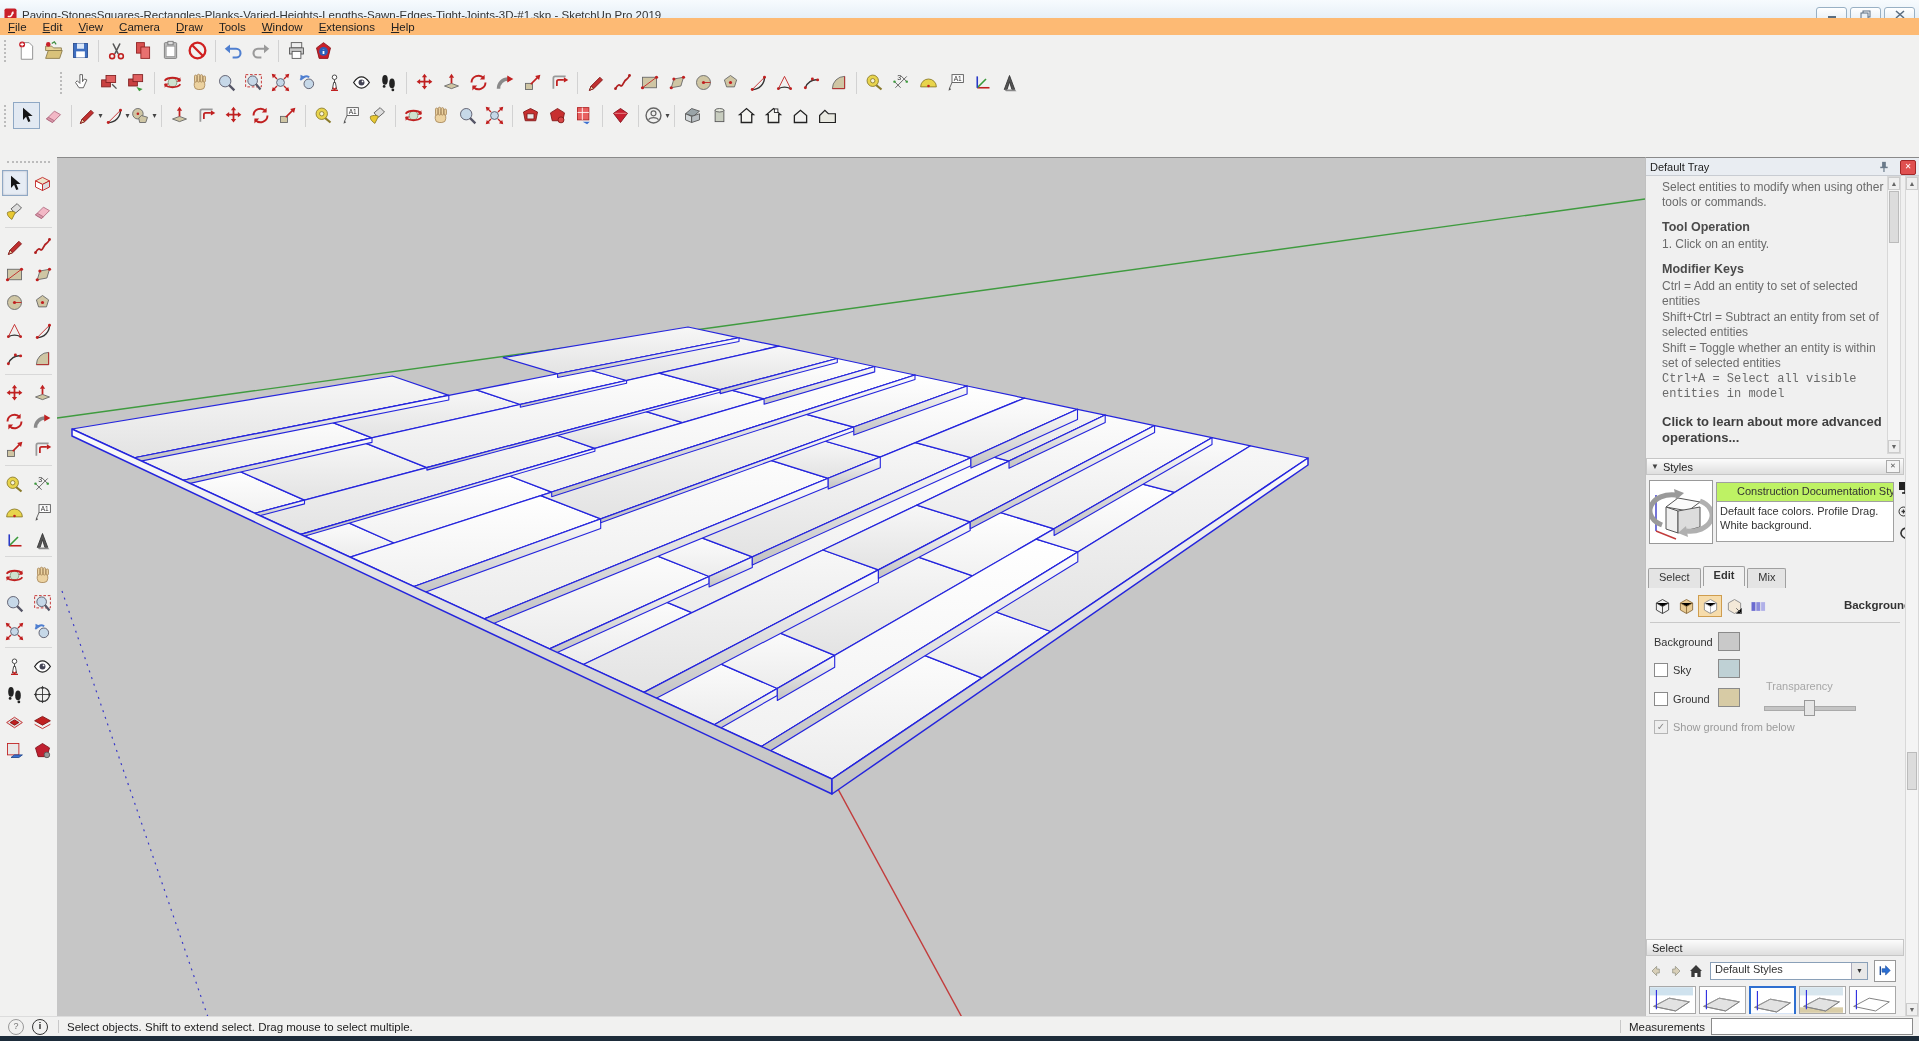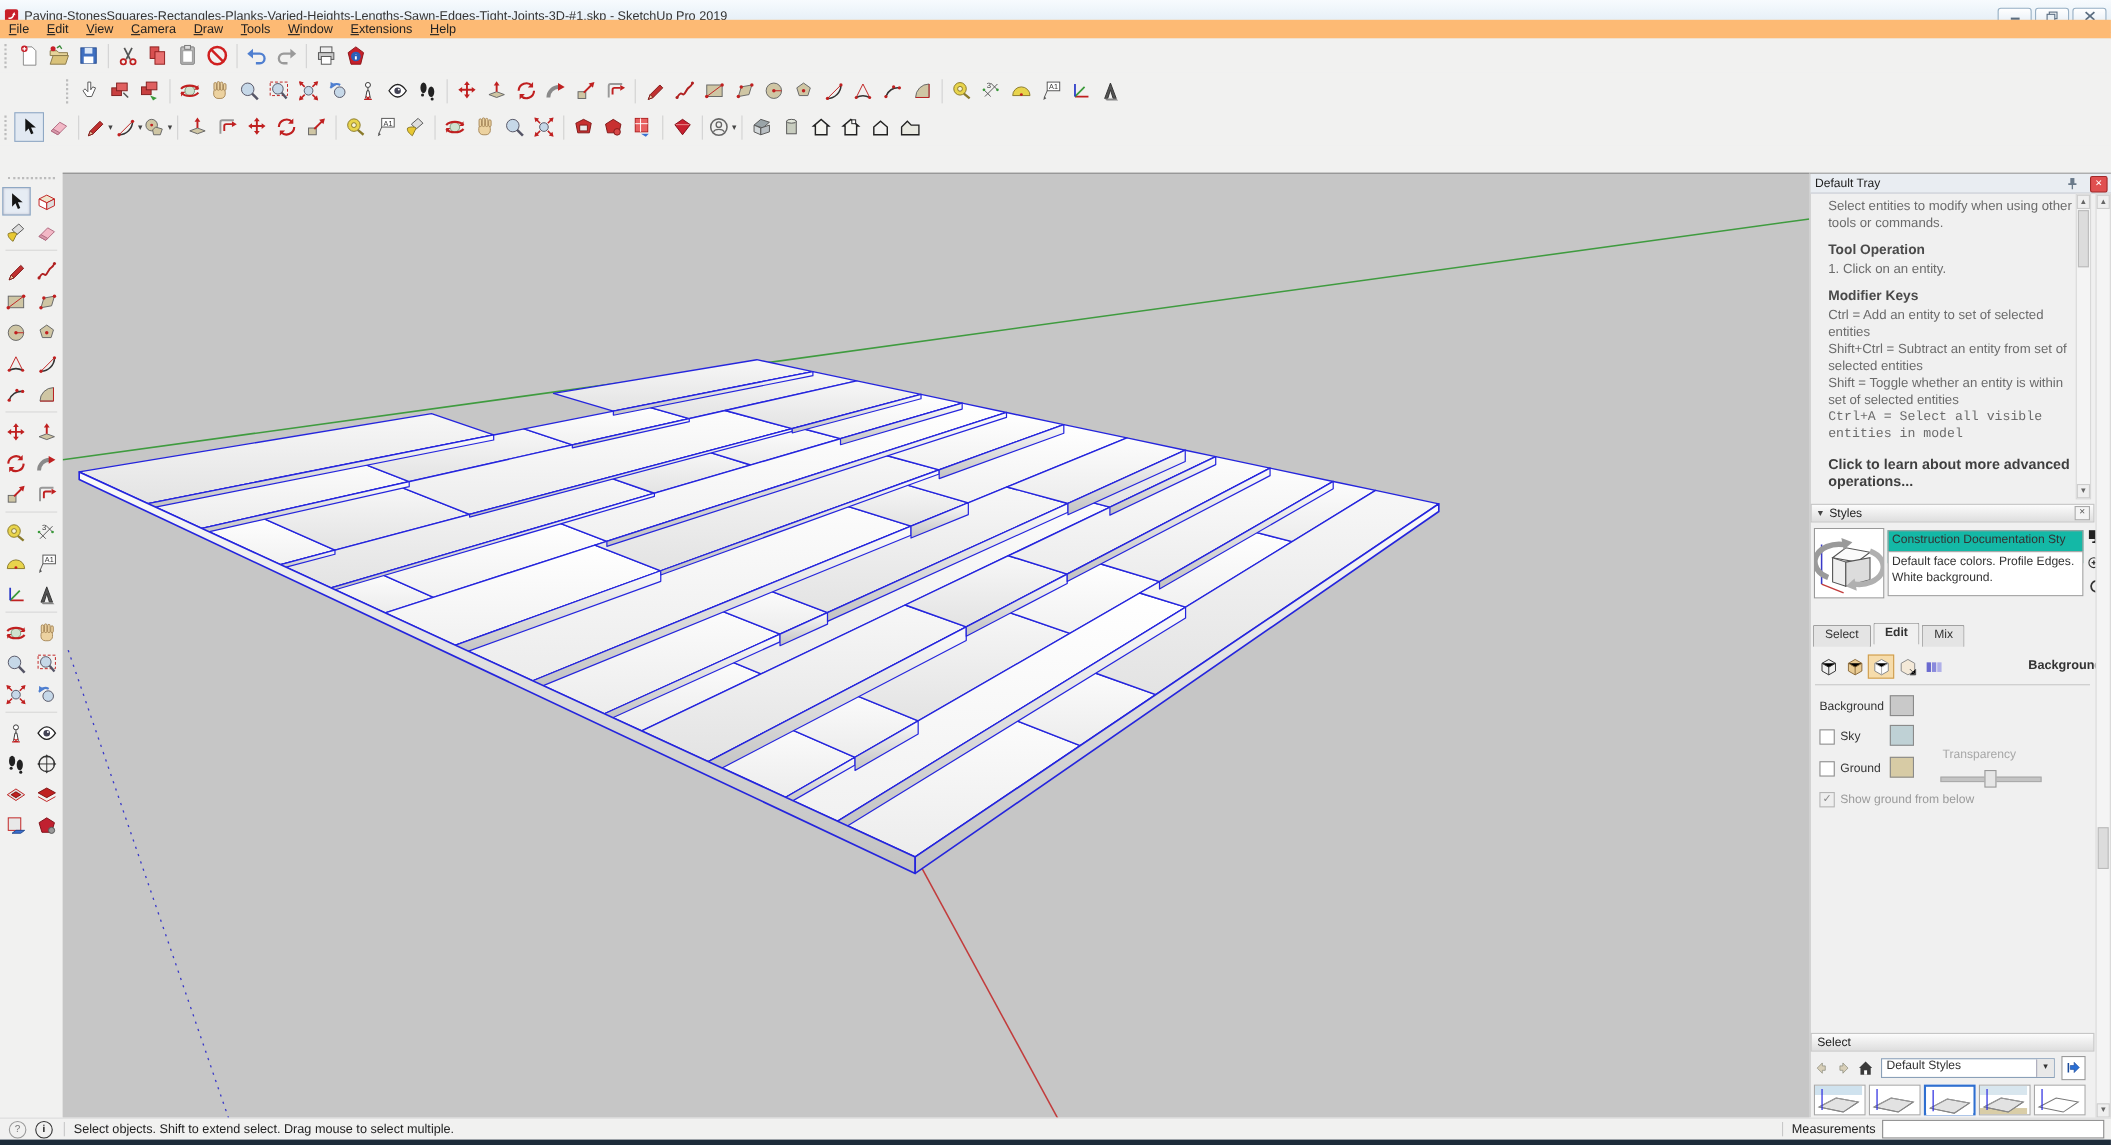--- a/index.html
+++ b/index.html
@@ -64,22 +64,22 @@
   #instrscroll{left:241px;top:18px;height:278px}
   #traystrip{left:259px;top:18px;height:841px}
   .sechdr{position:absolute;left:0;width:258px;height:17px;background:linear-gradient(#fcfcfc,#dedede);
     border:1px solid #c6c6c6;box-sizing:border-box;display:flex;align-items:center;font-size:11px;color:#222}
   .sechdr .tri{font-size:8px;margin:0 4px;color:#444}
   .sechdr .x{margin-left:auto;margin-right:3px;width:12px;height:11px;border:1px solid #aaa;
     background:#f4f4f4;font-size:7px;line-height:9px;text-align:center;color:#555}
   #styleshdr{top:300px}
   #stylebody{position:absolute;left:0;top:320px;width:258px;height:80px}
   #stylethumb{position:absolute;left:3px;top:2px;width:62px;height:62px;border:1px solid #999;background:#fff}
-  #stylename{position:absolute;left:70px;top:4px;width:178px;height:30px;border:1px solid #a0a0a0;background:#14b8a6;
-    font-size:11px;line-height:16px;padding:0 3px;white-space:nowrap;overflow:hidden;box-sizing:border-box}
+  #stylename{position:absolute;left:70px;top:4px;width:178px;height:30px;border:1px solid #a0a0a0;background:#bef264;
+    font-size:11px;line-height:16px;padding:0 20px;white-space:nowrap;overflow:hidden;box-sizing:border-box}
   #styledesc{position:absolute;left:70px;top:23px;width:178px;height:41px;border:1px solid #a0a0a0;background:#fff;
     font-size:11px;line-height:14px;padding:2px 3px;box-sizing:border-box}
   .stylemini{position:absolute;left:251px;width:16px;height:16px}
   #tabs{position:absolute;left:2px;top:410px;display:flex;font-size:11px}
   .tab{padding:2px 10px 3px;border:1px solid #a0a0a0;border-bottom:none;background:#e4e4e4;
     margin-right:2px;border-radius:2px 2px 0 0;color:#333}
   .tab.active{background:#f0f0f0;position:relative;top:-2px;padding-bottom:5px;font-weight:bold}
   #editrow{position:absolute;left:4px;top:436px;width:250px;height:24px;display:flex;align-items:center}
   .ebtn{width:24px;height:22px;display:flex;align-items:center;justify-content:center;box-sizing:border-box}
   .ebtn.sel{background:#f6dcab;border:1px solid #cf9d4e}
@@ -1179,21 +1179,21 @@
       <path d="M6 50l20 8" stroke="#c23c3c" stroke-width="1.4"></path>
       <path d="M16 26l12-9 22 4-12 9z" fill="#fbfbfb" stroke="#555"></path>
       <path d="M16 26l12 4v22l-12-4z" fill="#efefef" stroke="#555"></path>
       <path d="M28 30l22-4v20l-22 6z" fill="#dcdcdc" stroke="#555"></path>
       <path d="M12 44a22 16 0 0 1 14-30" fill="none" stroke="#9a9a9a" stroke-width="5"></path>
       <path d="M24 8l10 4-8 7z" fill="#9a9a9a"></path>
       <path d="M50 20a22 16 0 0 1-14 30" fill="none" stroke="#b0b0b0" stroke-width="5"></path>
       <path d="M38 56l-10-4 8-7z" fill="#b0b0b0"></path>
     </svg>
     <div id="stylename">Construction Documentation Sty</div>
-    <div id="styledesc">Default face colors. Profile Edges. White background.</div>
+    <div id="styledesc">Default face colors. Profile Drag. White background.</div>
     <svg class="stylemini" style="top:2px" viewBox="0 0 16 16">
         <rect x="2" y="2" width="12" height="8" fill="#222"></rect>
         <path d="M8 10v3M5 13h6" stroke="#222" stroke-width="1.4"></path>
         <path d="M6 12l2 2 2-2z" fill="#222"></path>
       </svg>
     <svg class="stylemini" style="top:24px" viewBox="0 0 16 16">
         <circle cx="6.5" cy="9.5" r="4.5" fill="none" stroke="#333"></circle>
         <path d="M6.5 7.5v4M4.5 9.5h4" stroke="#333" stroke-width="1.3"></path>
         <rect x="11" y="3" width="4" height="6" fill="#5a5ad0" stroke="#333"></rect>
       </svg>

